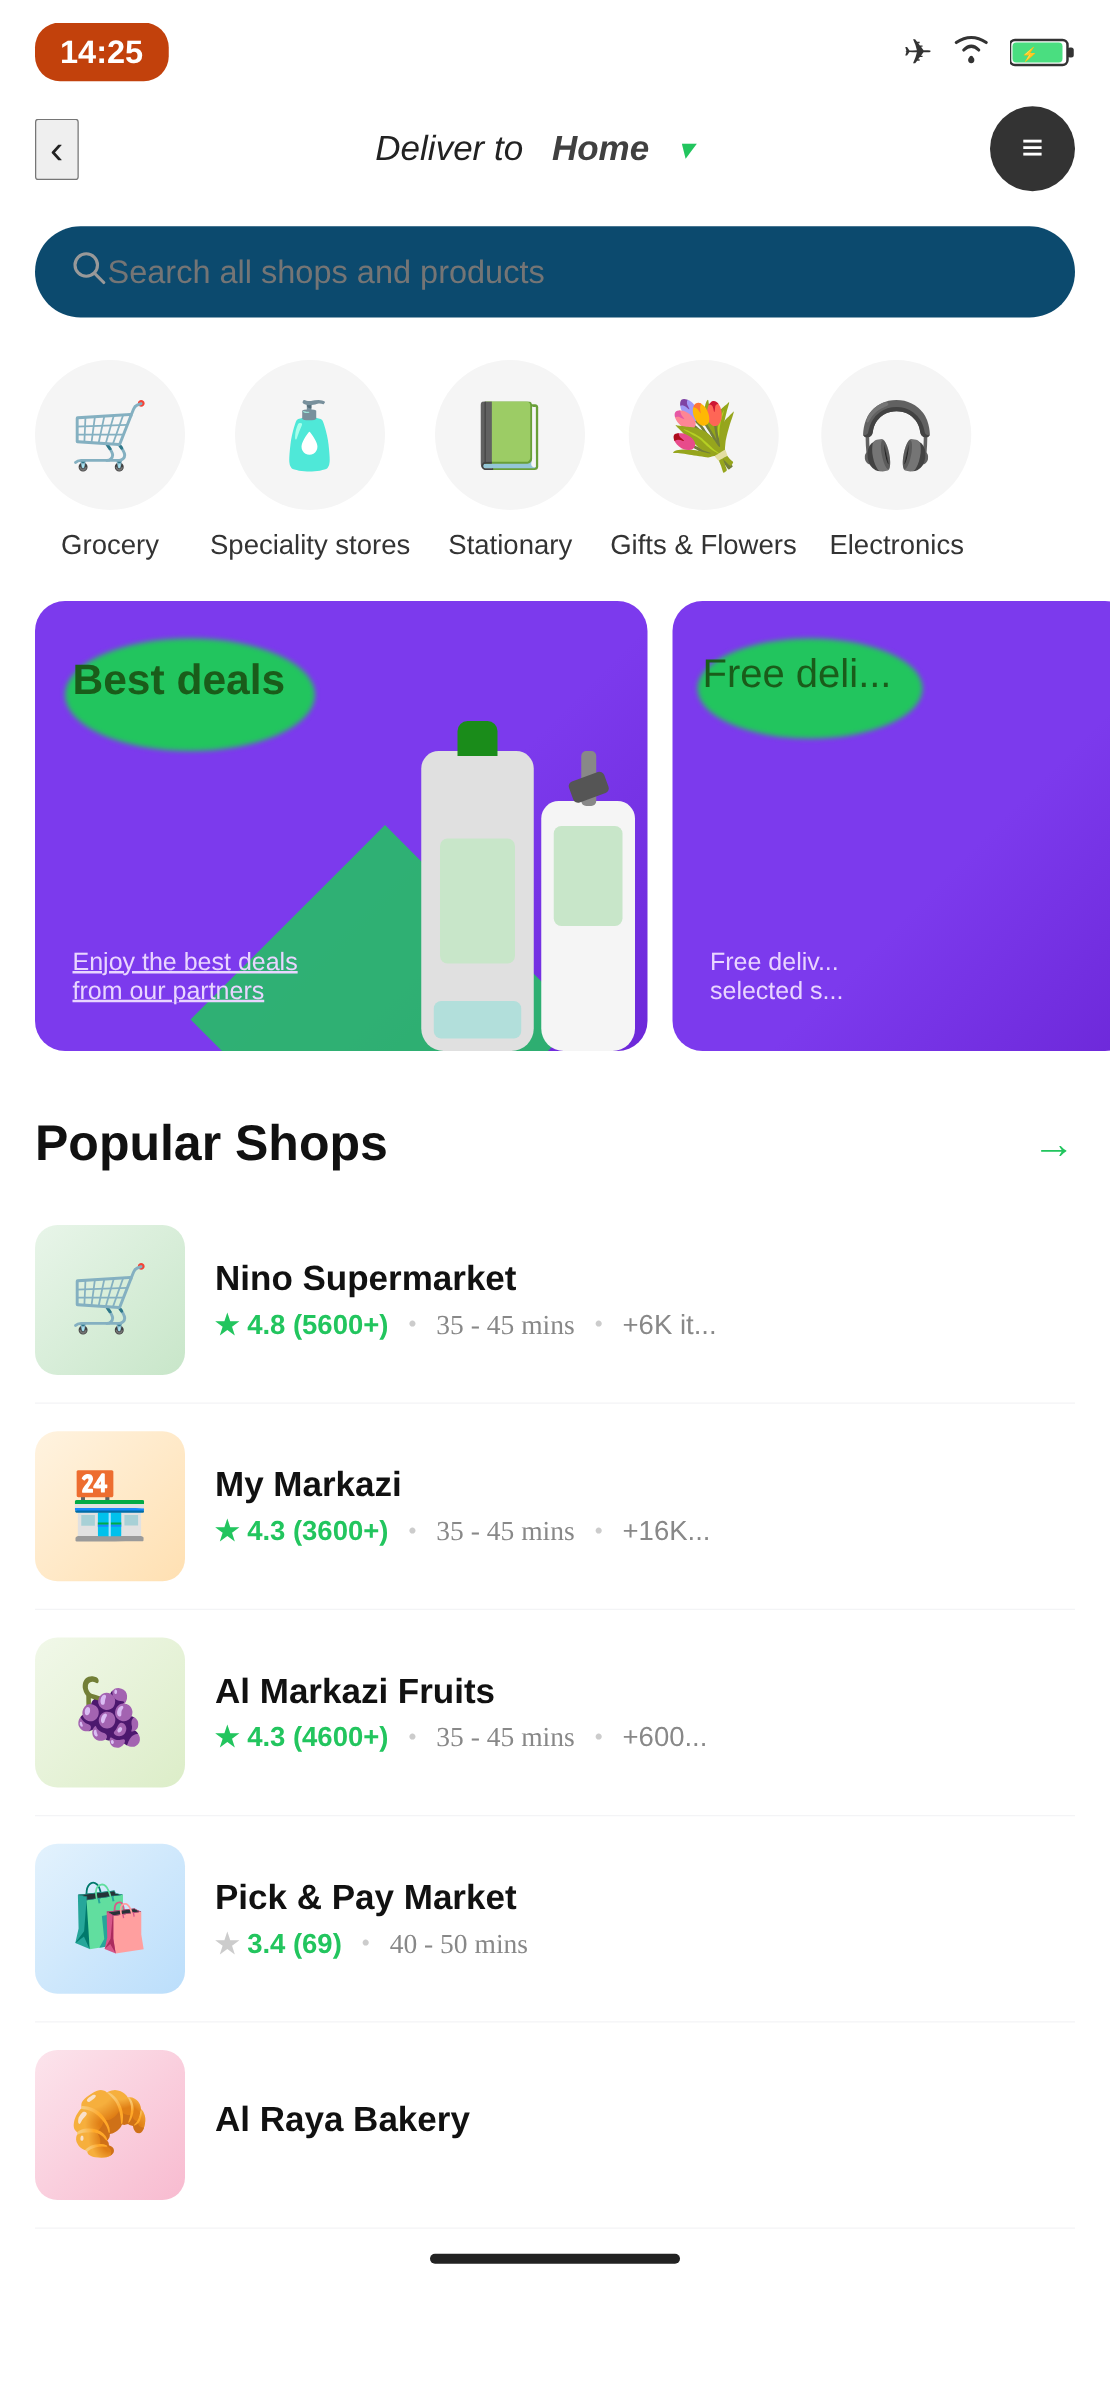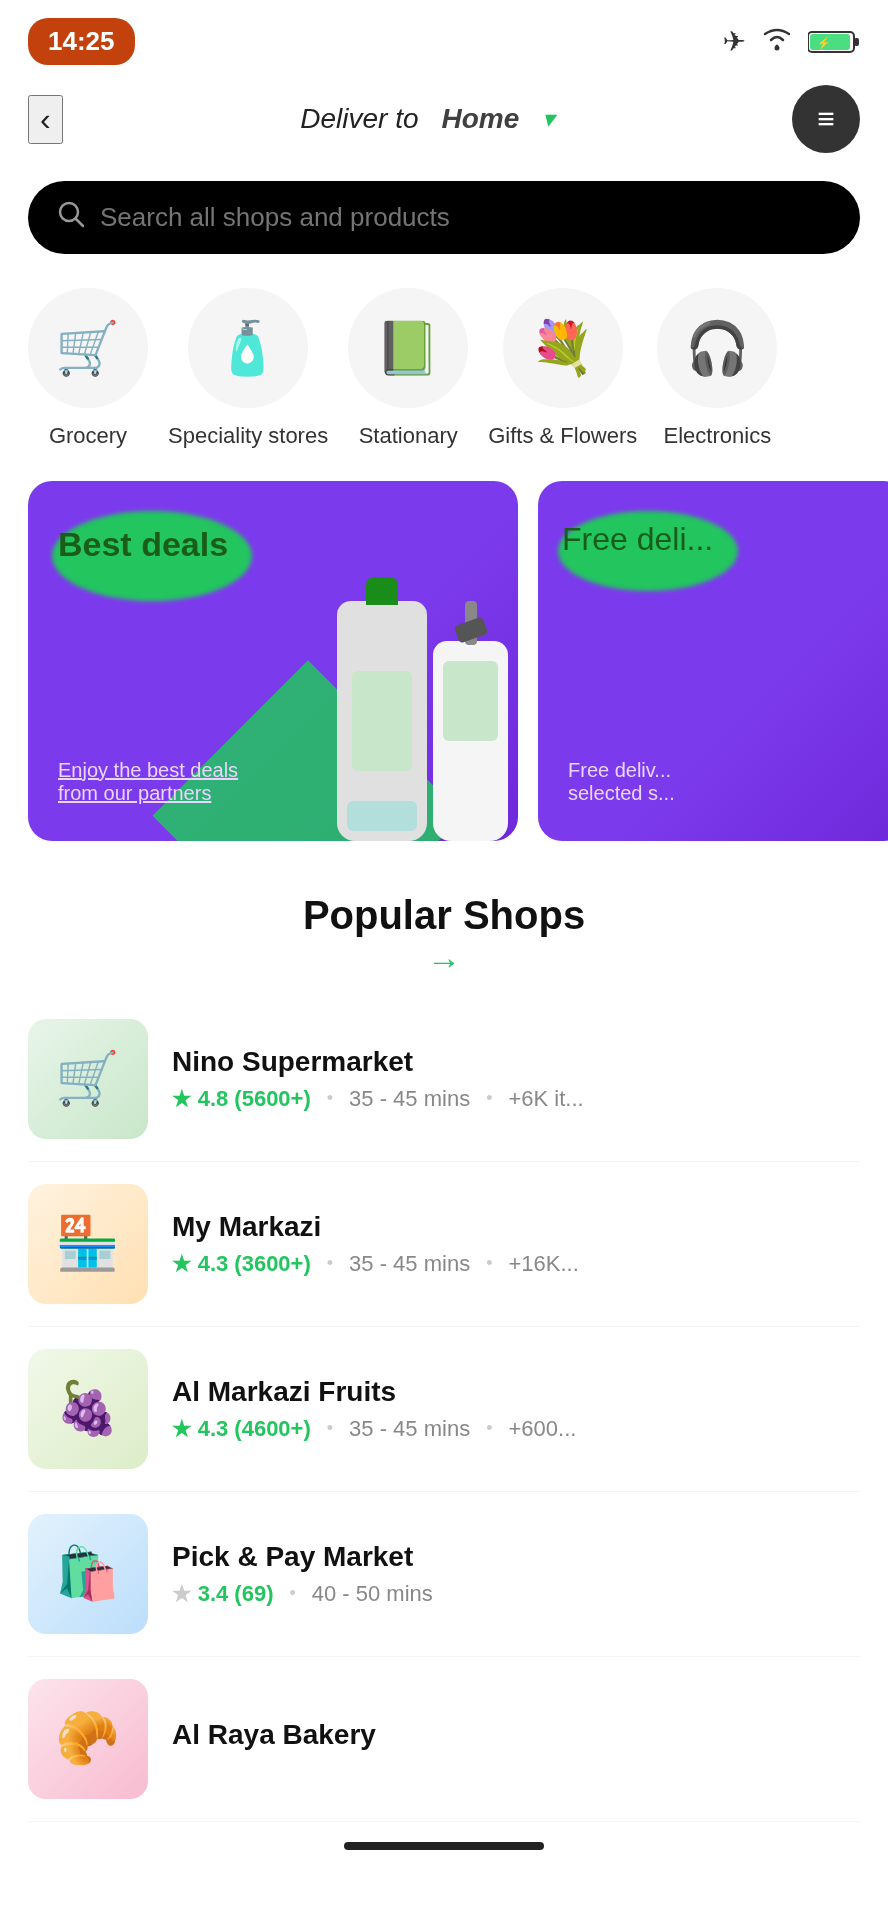--- a/index.html
+++ b/index.html
@@ -92,24 +92,23 @@
       line-height: 1;
     }
 
     
     .search-container {
       padding: 10px 28px 24px 28px;
     }
     .search-bar {
       display: flex;
       align-items: center;
-      background: #000000;
+      background: #0c4a6e;
       border-radius: 40px;
       padding: 18px 28px;
-      gap: 14px;
     }
     .search-icon {
       font-size: 28px;
       color: #999;
     }
     .search-input {
       background: transparent;
       border: none;
       outline: none;
       font-size: 26px;
@@ -281,21 +280,20 @@
       z-index: 2;
       position: relative;
     }
 
     
     .section-header {
       display: flex;
       align-items: center;
       justify-content: space-between;
       padding: 16px 28px 20px 28px;
-      flex-direction: column;
     }
     .section-title {
       font-size: 40px;
       font-weight: 800;
       color: #111;
     }
     .see-all-arrow {
       color: #22c55e;
       font-size: 34px;
       font-weight: 600;
@@ -342,21 +340,21 @@
       color: #888;
     }
     .shop-rating {
       display: flex;
       align-items: center;
       gap: 6px;
       color: #22c55e;
       font-weight: 600;
     }
     .dot { color: #ccc; font-size: 18px; }
-    .shop-time { color: #888; }
+    .shop-time { color: #888; font-family: Liberation Serif, serif; }
     .shop-items-count { color: #888; }
 
     
     .thumb-grocery {
       background: linear-gradient(135deg, #e8f5e9, #c8e6c9);
       display: flex;
       align-items: center;
       justify-content: center;
       font-size: 52px;
     }

